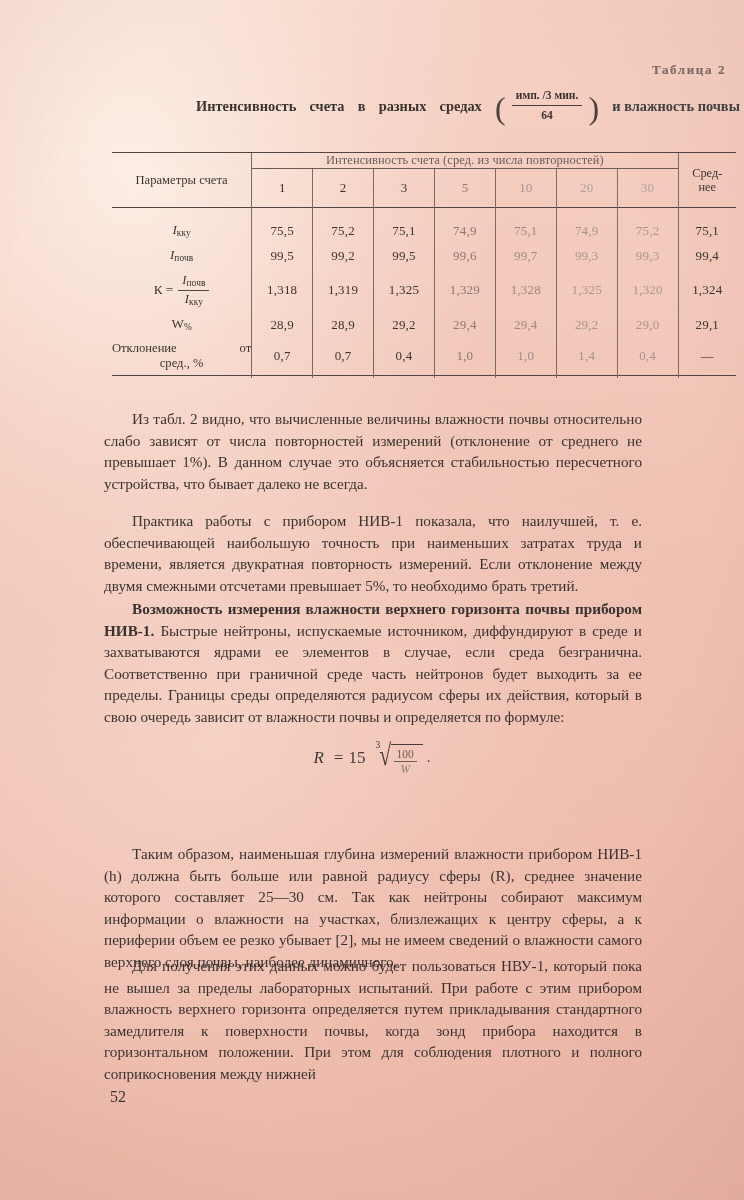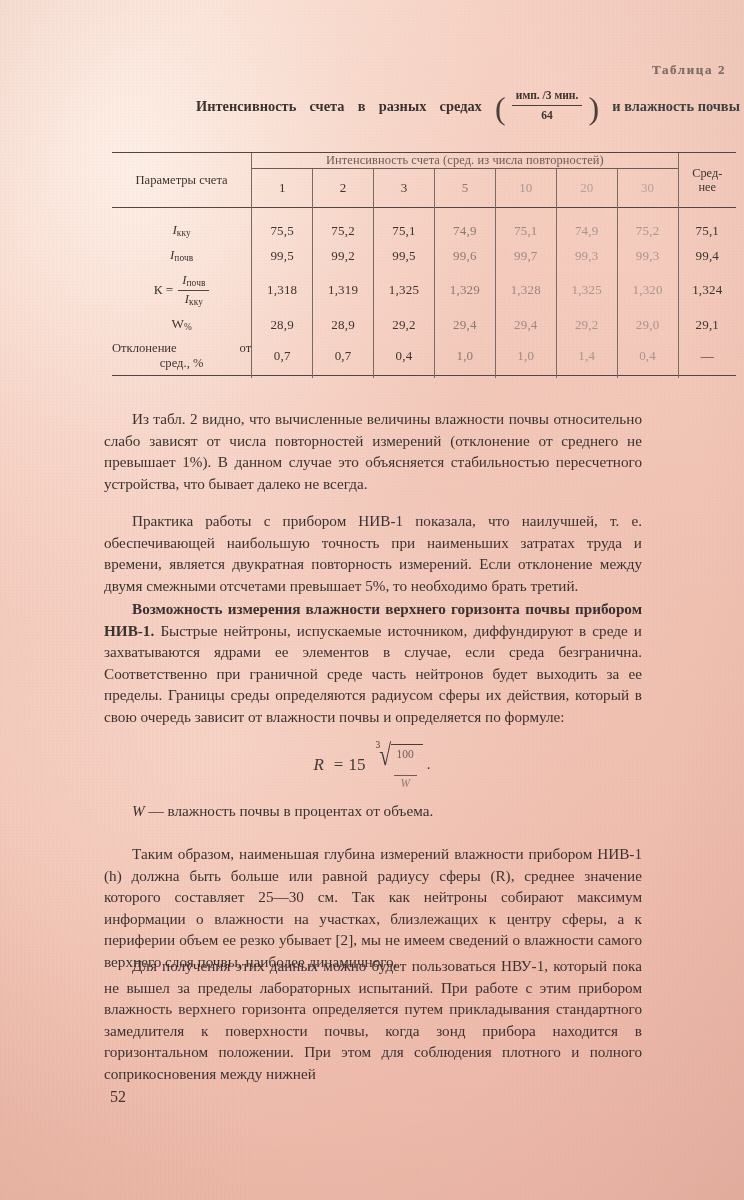--- a/index.html
+++ b/index.html
@@ -263,21 +263,21 @@
     padding: 3px 6px 0 3px;
     margin-left: -2px;
     position: relative;
     top: 2px;
   }
   .radical .under .rn {
     display: block;
     text-align: center;
     font-size: 11.5px;
     border-bottom: 1.2px solid #6b5c57;
-    padding: 0 3px 15px 3px;
+    padding: 0 3px 1px 3px;
     color: #6d5e59;
   }
   .radical .under .rd {
     display: block;
     text-align: center;
     font-size: 11.5px;
     font-style: italic;
     padding-top: 1px;
     color: #8d7b77;
   }
@@ -488,24 +488,20 @@
         <span class="under">
           <span class="rn">100</span>
           <span class="rd">W</span>
         </span>
       </span>
       <span class="dot-after">.</span>
     </span>
   </div>
 
   <div class="body" style="top:800px; text-align:left;">
-    <p style="text-indent:28px">
-      <span class="ital-i">W</span>
-      <span>— влажность почвы в процентах от объема.</span>
-    </p>
   </div>
 
   <div class="body" style="top:843px">
     <p class="indent">Таким образом, наименьшая глубина измерений влажности прибором НИВ-1 (h) должна быть больше или равной радиусу сферы (R), среднее значение которого составляет 25—30 см. Так как нейтроны собирают максимум информации о влажности на участках, близлежащих к центру сферы, а к периферии объем ее резко убывает [2], мы не имеем сведений о влажности самого верхнего слоя почвы, наиболее динамичного.</p>
   </div>
 
   <div class="body" style="top:955px">
     <p class="indent">Для получения этих данных можно будет  пользоваться НВУ-1, который пока не вышел за пределы лабораторных испытаний. При работе с этим прибором влажность верхнего  горизонта  определяется путем прикладывания стандартного замедлителя к поверхности почвы, когда зонд прибора находится в горизонтальном положении. При этом для соблюдения плотного и полного соприкосновения между нижней</p>
   </div>
 

